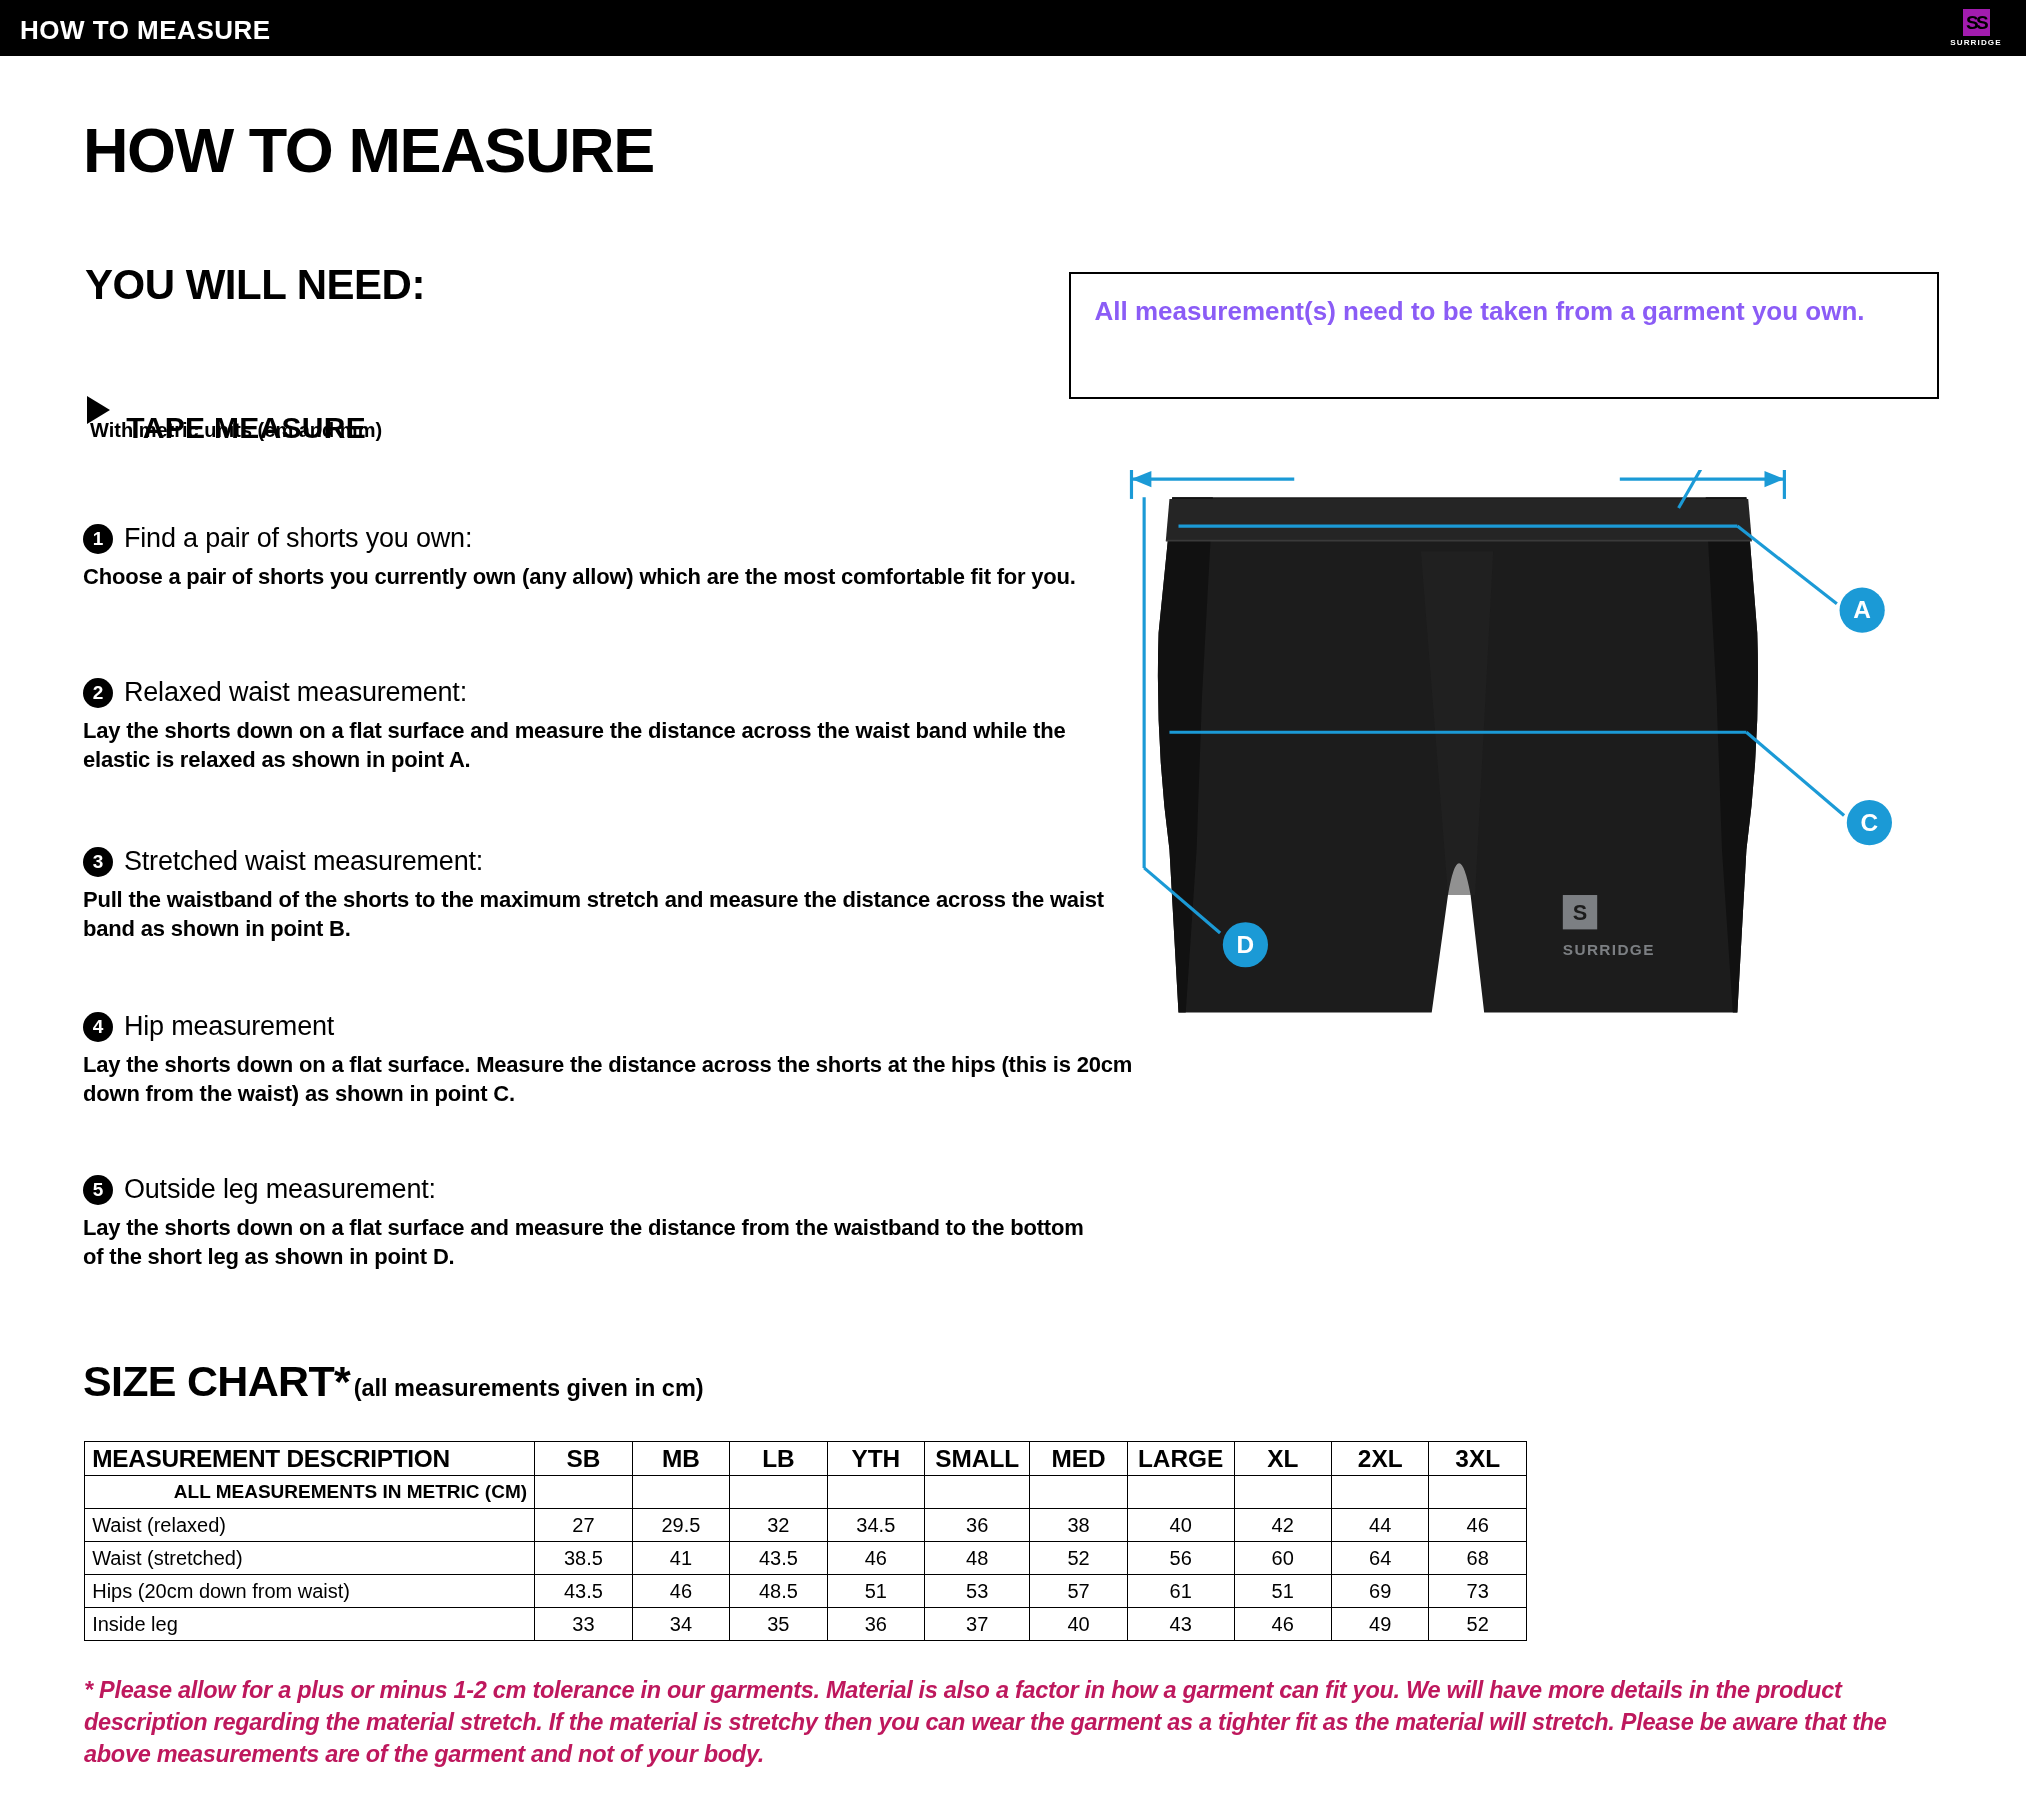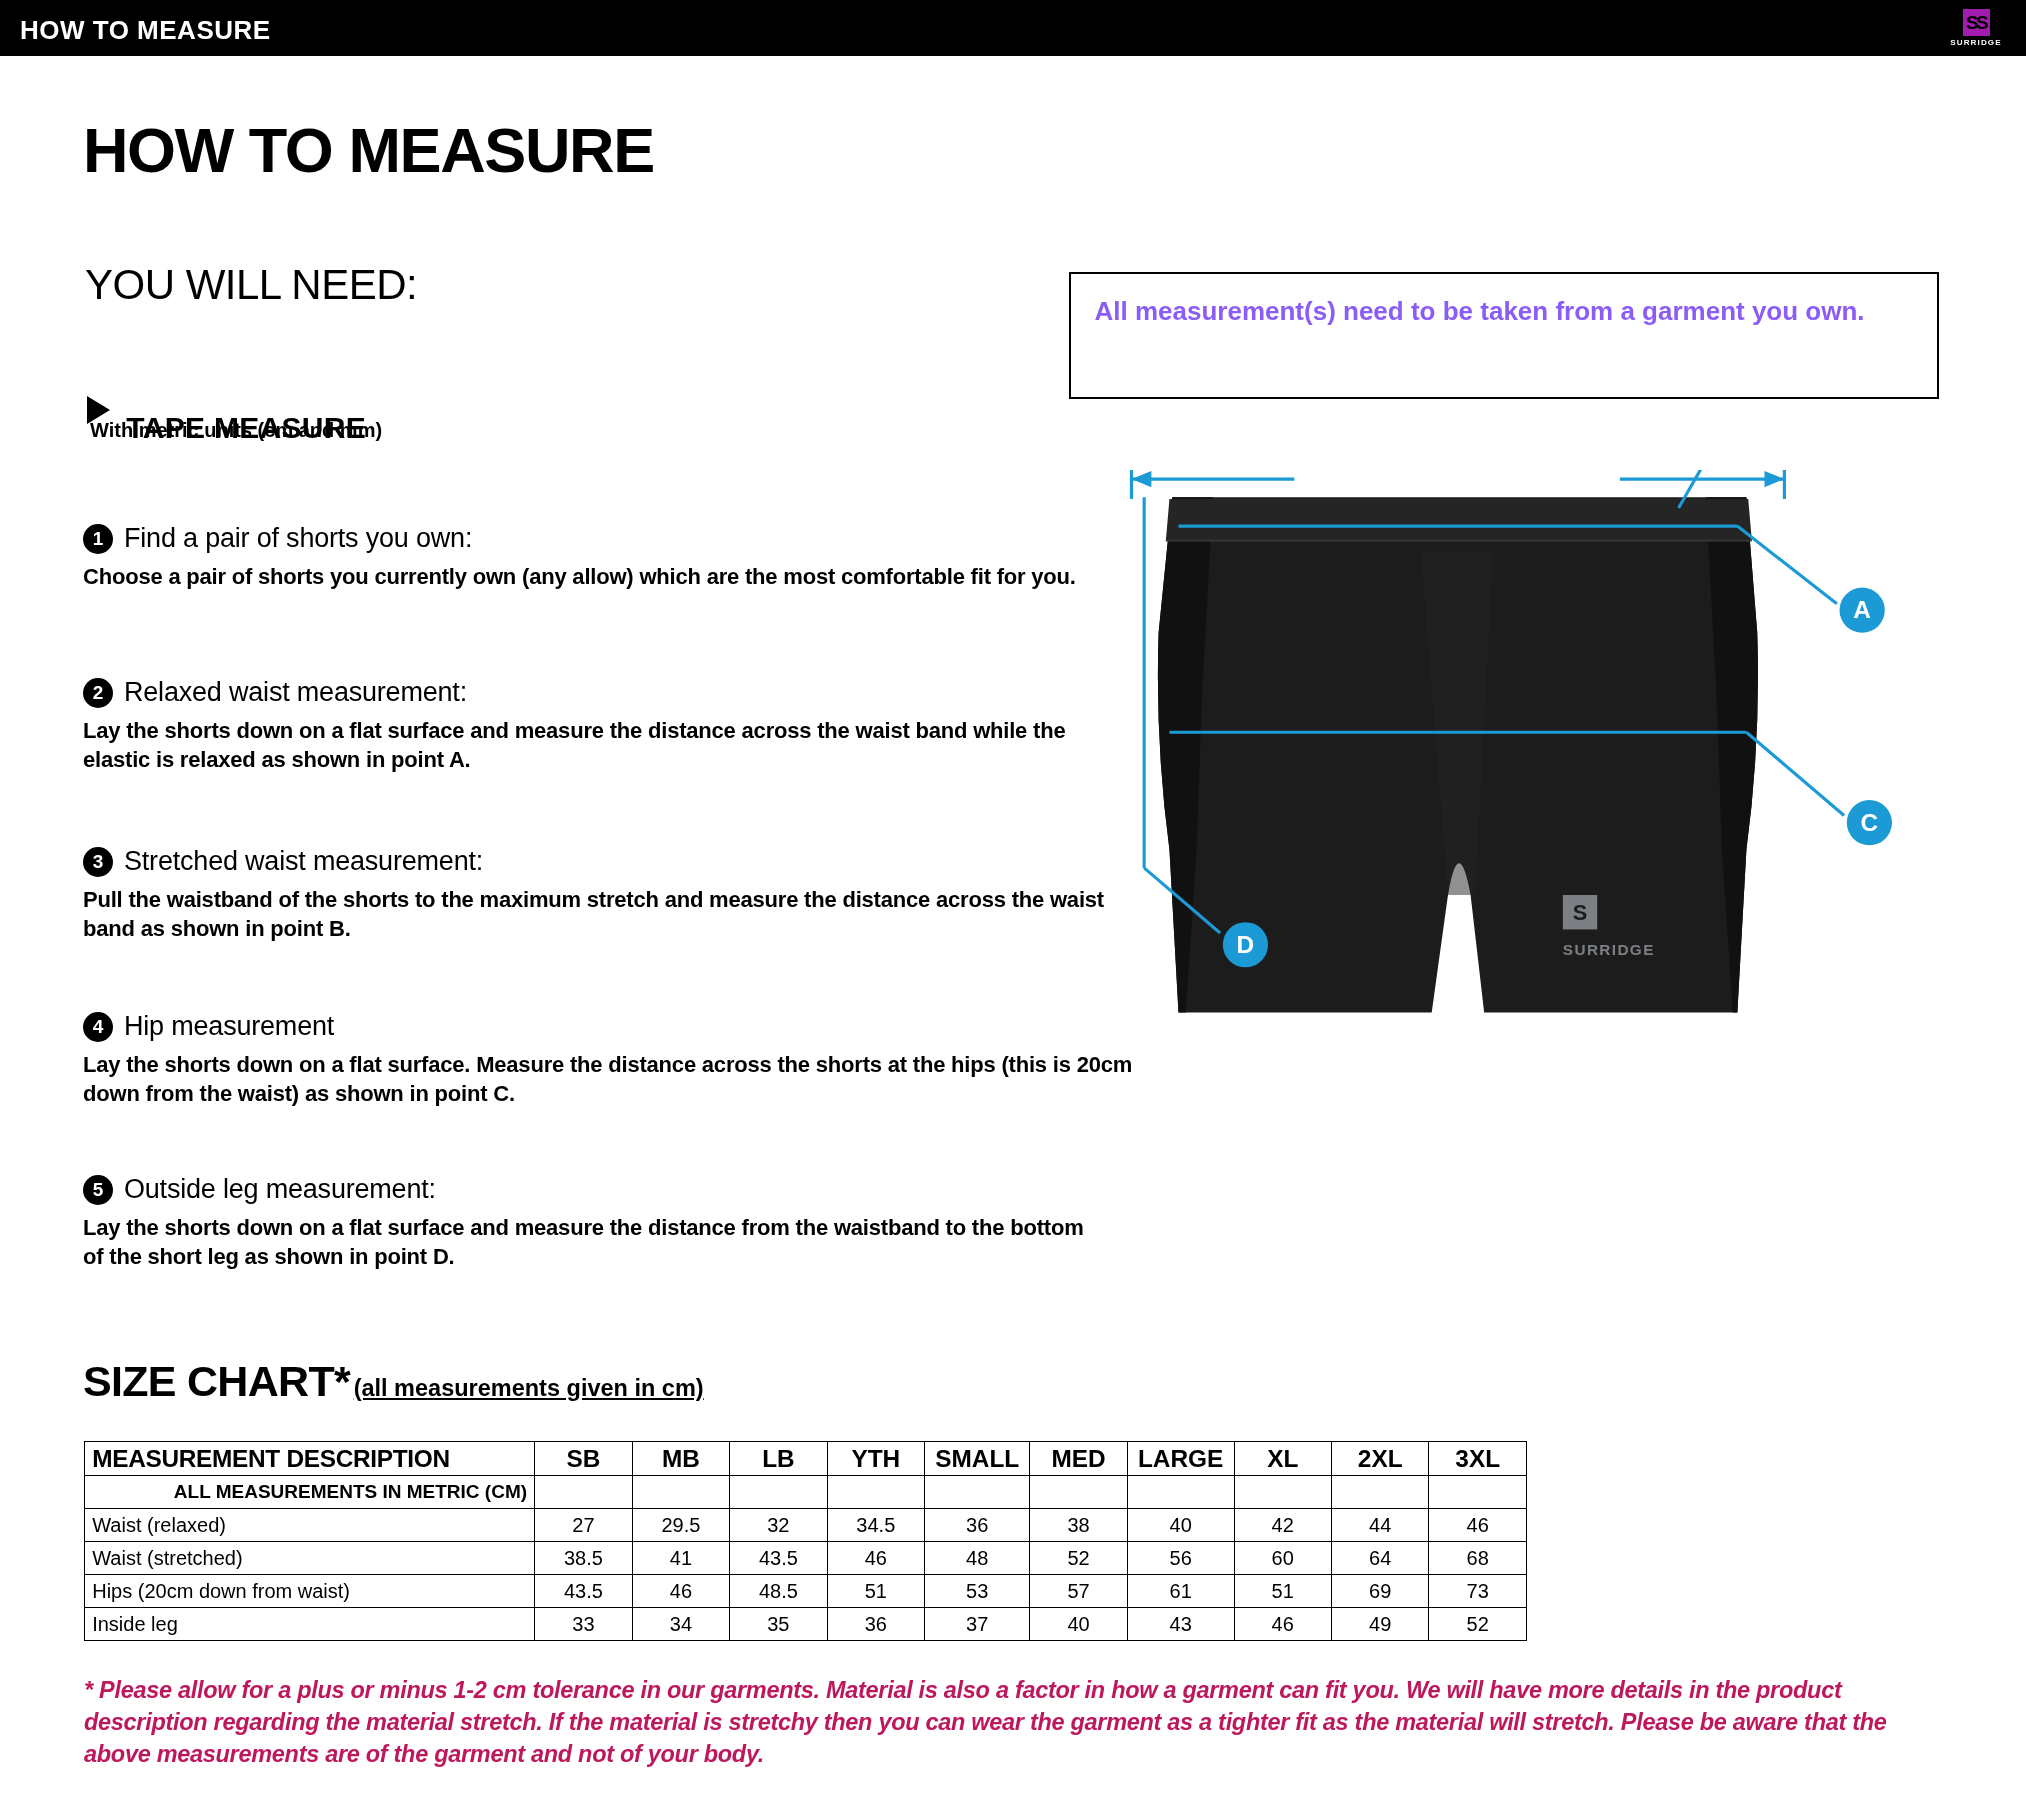--- a/index.html
+++ b/index.html
@@ -62,21 +62,21 @@
     left: 83px; top: 114px;
     font-size: 63px;
     font-weight: bold;
     letter-spacing: -1.4px;
     color: #000000;
   }
   .h2-need {
     position: absolute;
     left: 85px; top: 261px;
     font-size: 42px;
-    font-weight: normal;
+    font-weight: bold;
     letter-spacing: -0.5px;
     color: #000000;
   }
 
   
   .tape-row {
     position: absolute;
     left: 87px; top: 375px;
     display: flex; align-items: center;
   }
@@ -146,21 +146,21 @@
   .sizechart-head {
     position: absolute;
     left: 83px; top: 1357px;
     display: flex; align-items: flex-end;
   }
   .sizechart-title {
     font-size: 43px; font-weight: bold; letter-spacing: -0.7px; color: #000;
   }
   .sizechart-sub {
     font-size: 23.5px; font-weight: bold; color: #000;
-    margin-left: 3.6px; margin-bottom: 4.5px; text-decoration: underline;
+    margin-left: 3.6px; margin-bottom: 4.5px;
   }
 
   table.size {
     position: absolute;
     left: 84px; top: 1441px;
     border-collapse: collapse;
     width: 1443px;
   }
   table.size td, table.size th {
     border: 1.4px solid #000;

